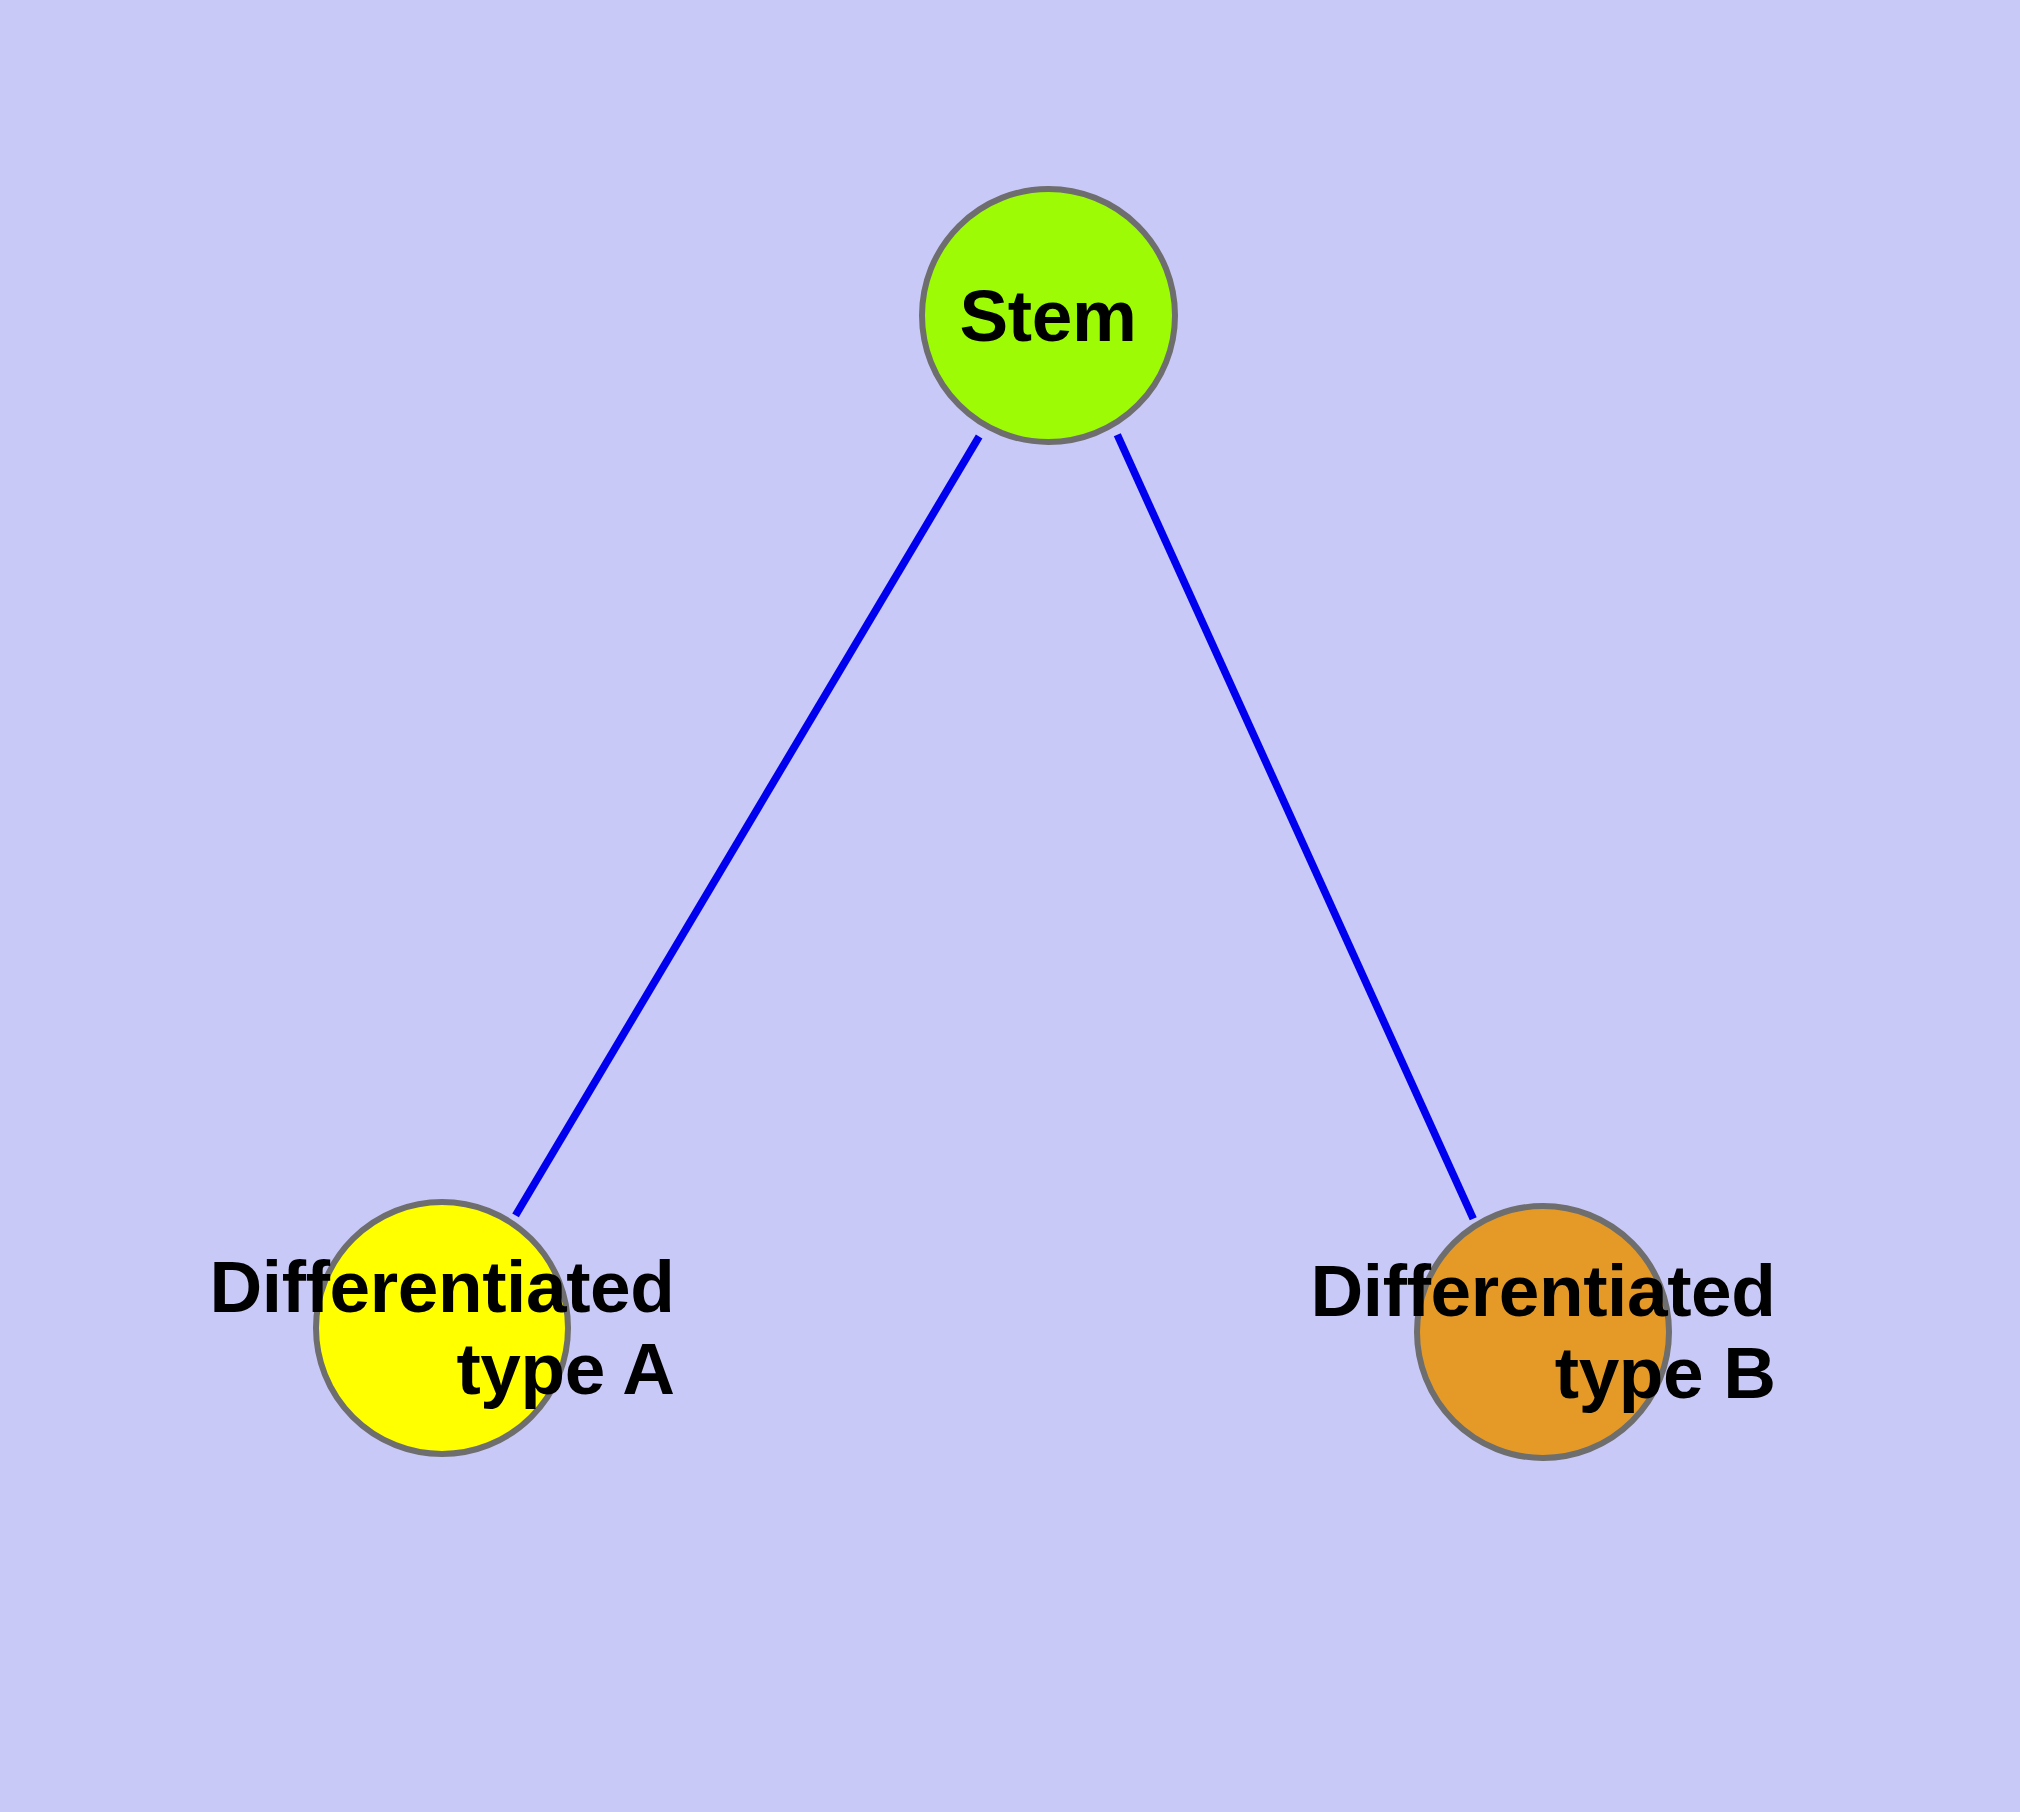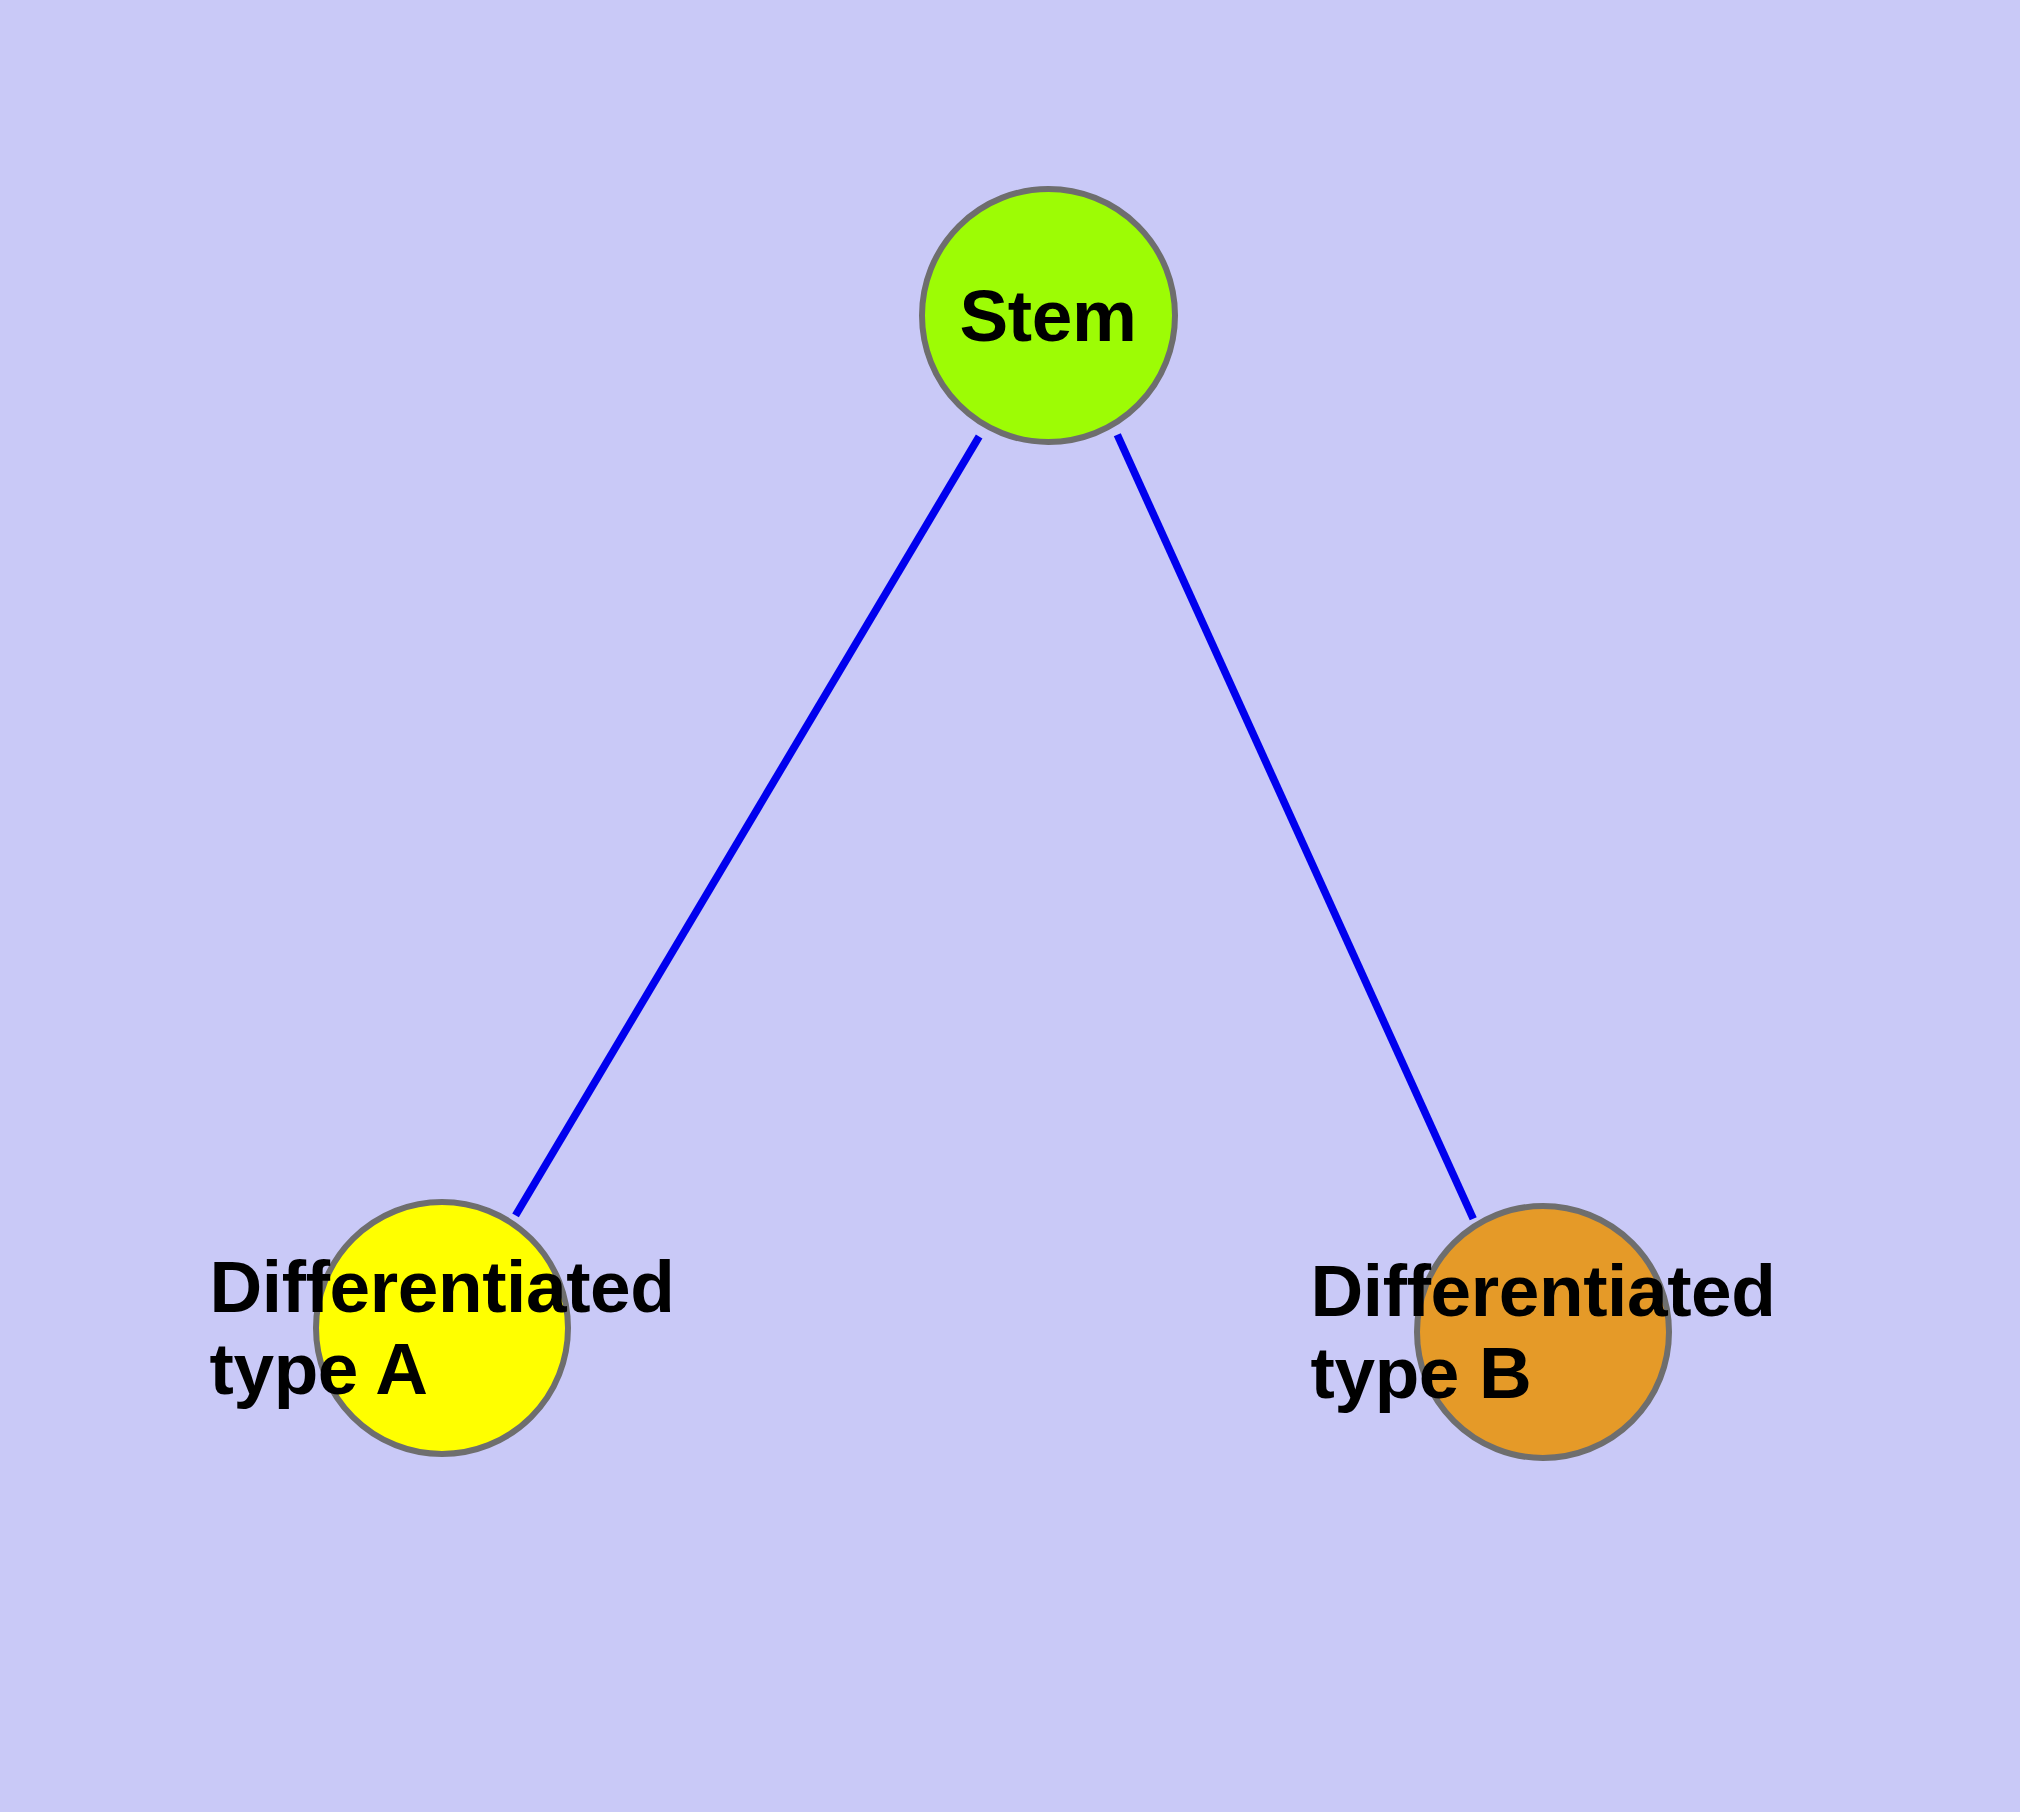--- a/index.html
+++ b/index.html
@@ -41,21 +41,21 @@
     border-radius: 50%;
     box-sizing: border-box;
     border: 6px solid #6e6e6e;
   }
   .node-label {
     position: absolute;
     left: 50%;
     top: 50%;
     transform: translate(-50%, -50%);
     white-space: pre;
-    text-align: left;
+    text-align: right;
     color: #000000;
     font-weight: bold;
     line-height: 1.12;
     letter-spacing: -0.4px;
     z-index: 3;
   }
 </style>
 </head>
 <body style="width: 2021px; height: 1812px;">
 

